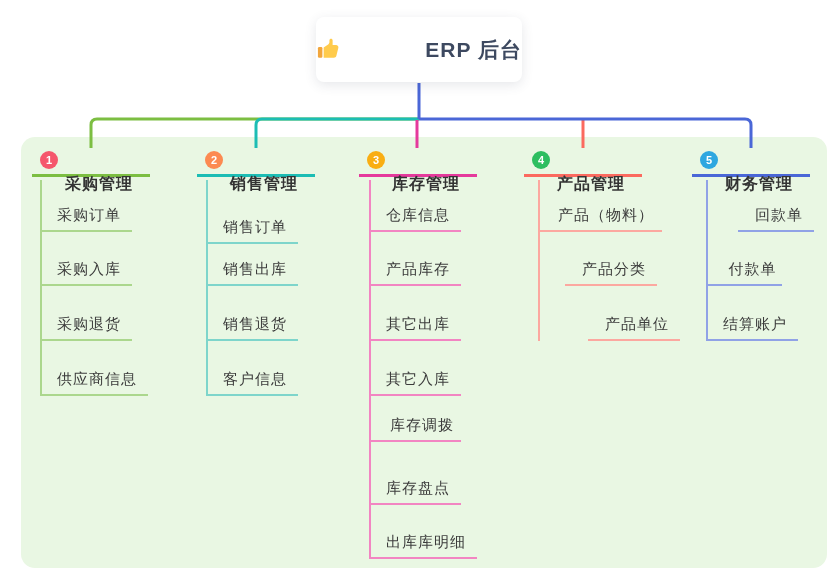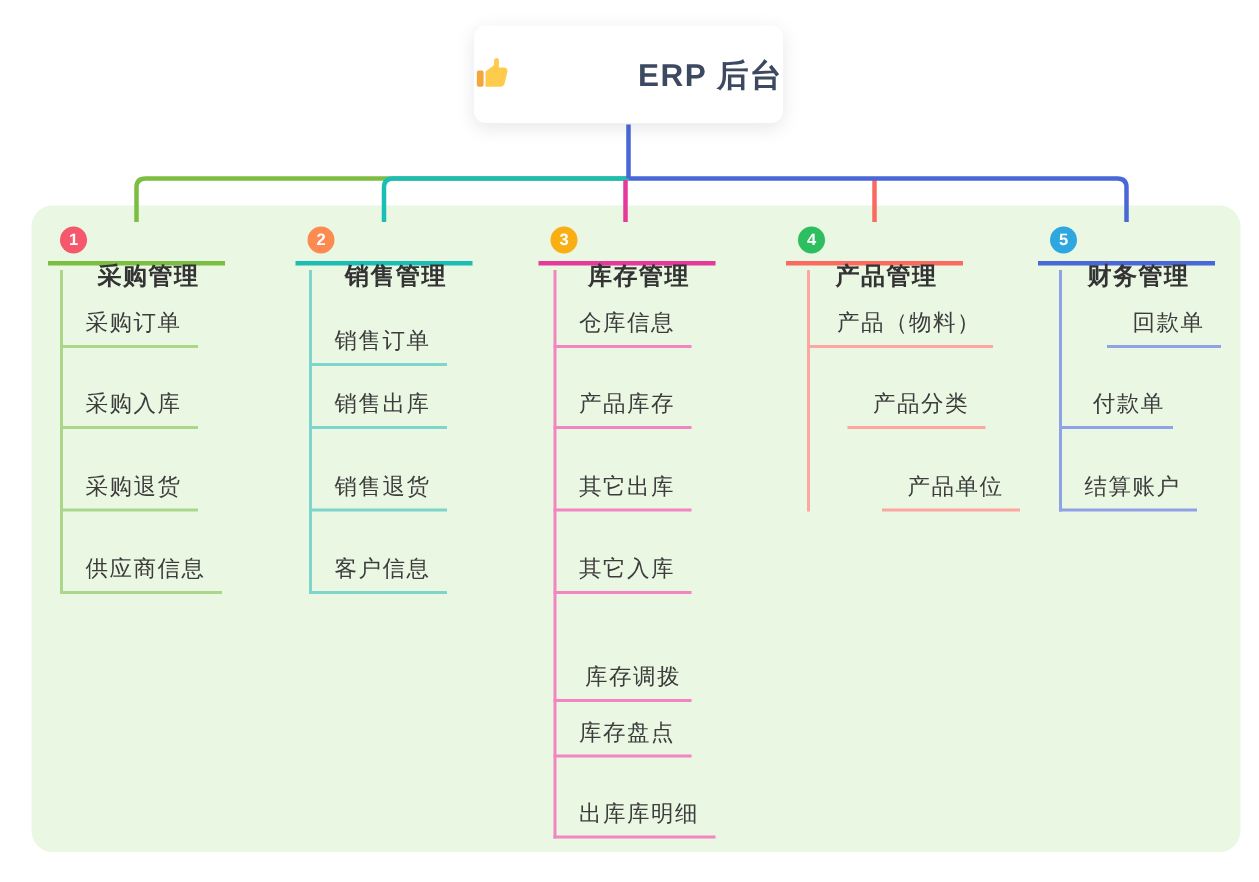--- a/index.html
+++ b/index.html
@@ -107,21 +107,21 @@
       </div>
       <div class="child-node" style="left: 369px; top: 258px; width: 92px; border-bottom-color: rgb(242, 133, 194);">
         <span class="child-label">产品库存</span>
       </div>
       <div class="child-node" style="left: 369px; top: 313px; width: 92px; border-bottom-color: rgb(242, 133, 194);">
         <span class="child-label">其它出库</span>
       </div>
       <div class="child-node" style="left: 369px; top: 368px; width: 92px; border-bottom-color: rgb(242, 133, 194);">
         <span class="child-label">其它入库</span>
       </div>
-      <div class="child-node" style="left: 369px; top: 440px; width: 92px; border-bottom-color: rgb(242, 133, 194); padding-left: 21px;">
+      <div class="child-node" style="left: 369px; top: 414px; width: 92px; border-bottom-color: rgb(242, 133, 194); padding-left: 21px;">
         <span class="child-label">库存调拨</span>
       </div>
       <div class="child-node" style="left: 369px; top: 477px; width: 92px; border-bottom-color: rgb(242, 133, 194);">
         <span class="child-label">库存盘点</span>
       </div>
       <div class="child-node" style="left: 369px; top: 531px; width: 108px; border-bottom-color: rgb(242, 133, 194);">
         <span class="child-label">出库库明细</span>
       </div>
       <div class="branch-header" style="left: 524px; top: 146px; width: 118px; border-bottom-color: rgb(251, 106, 95);">
         <span class="badge" style="background: rgb(45, 190, 96);">4</span>

